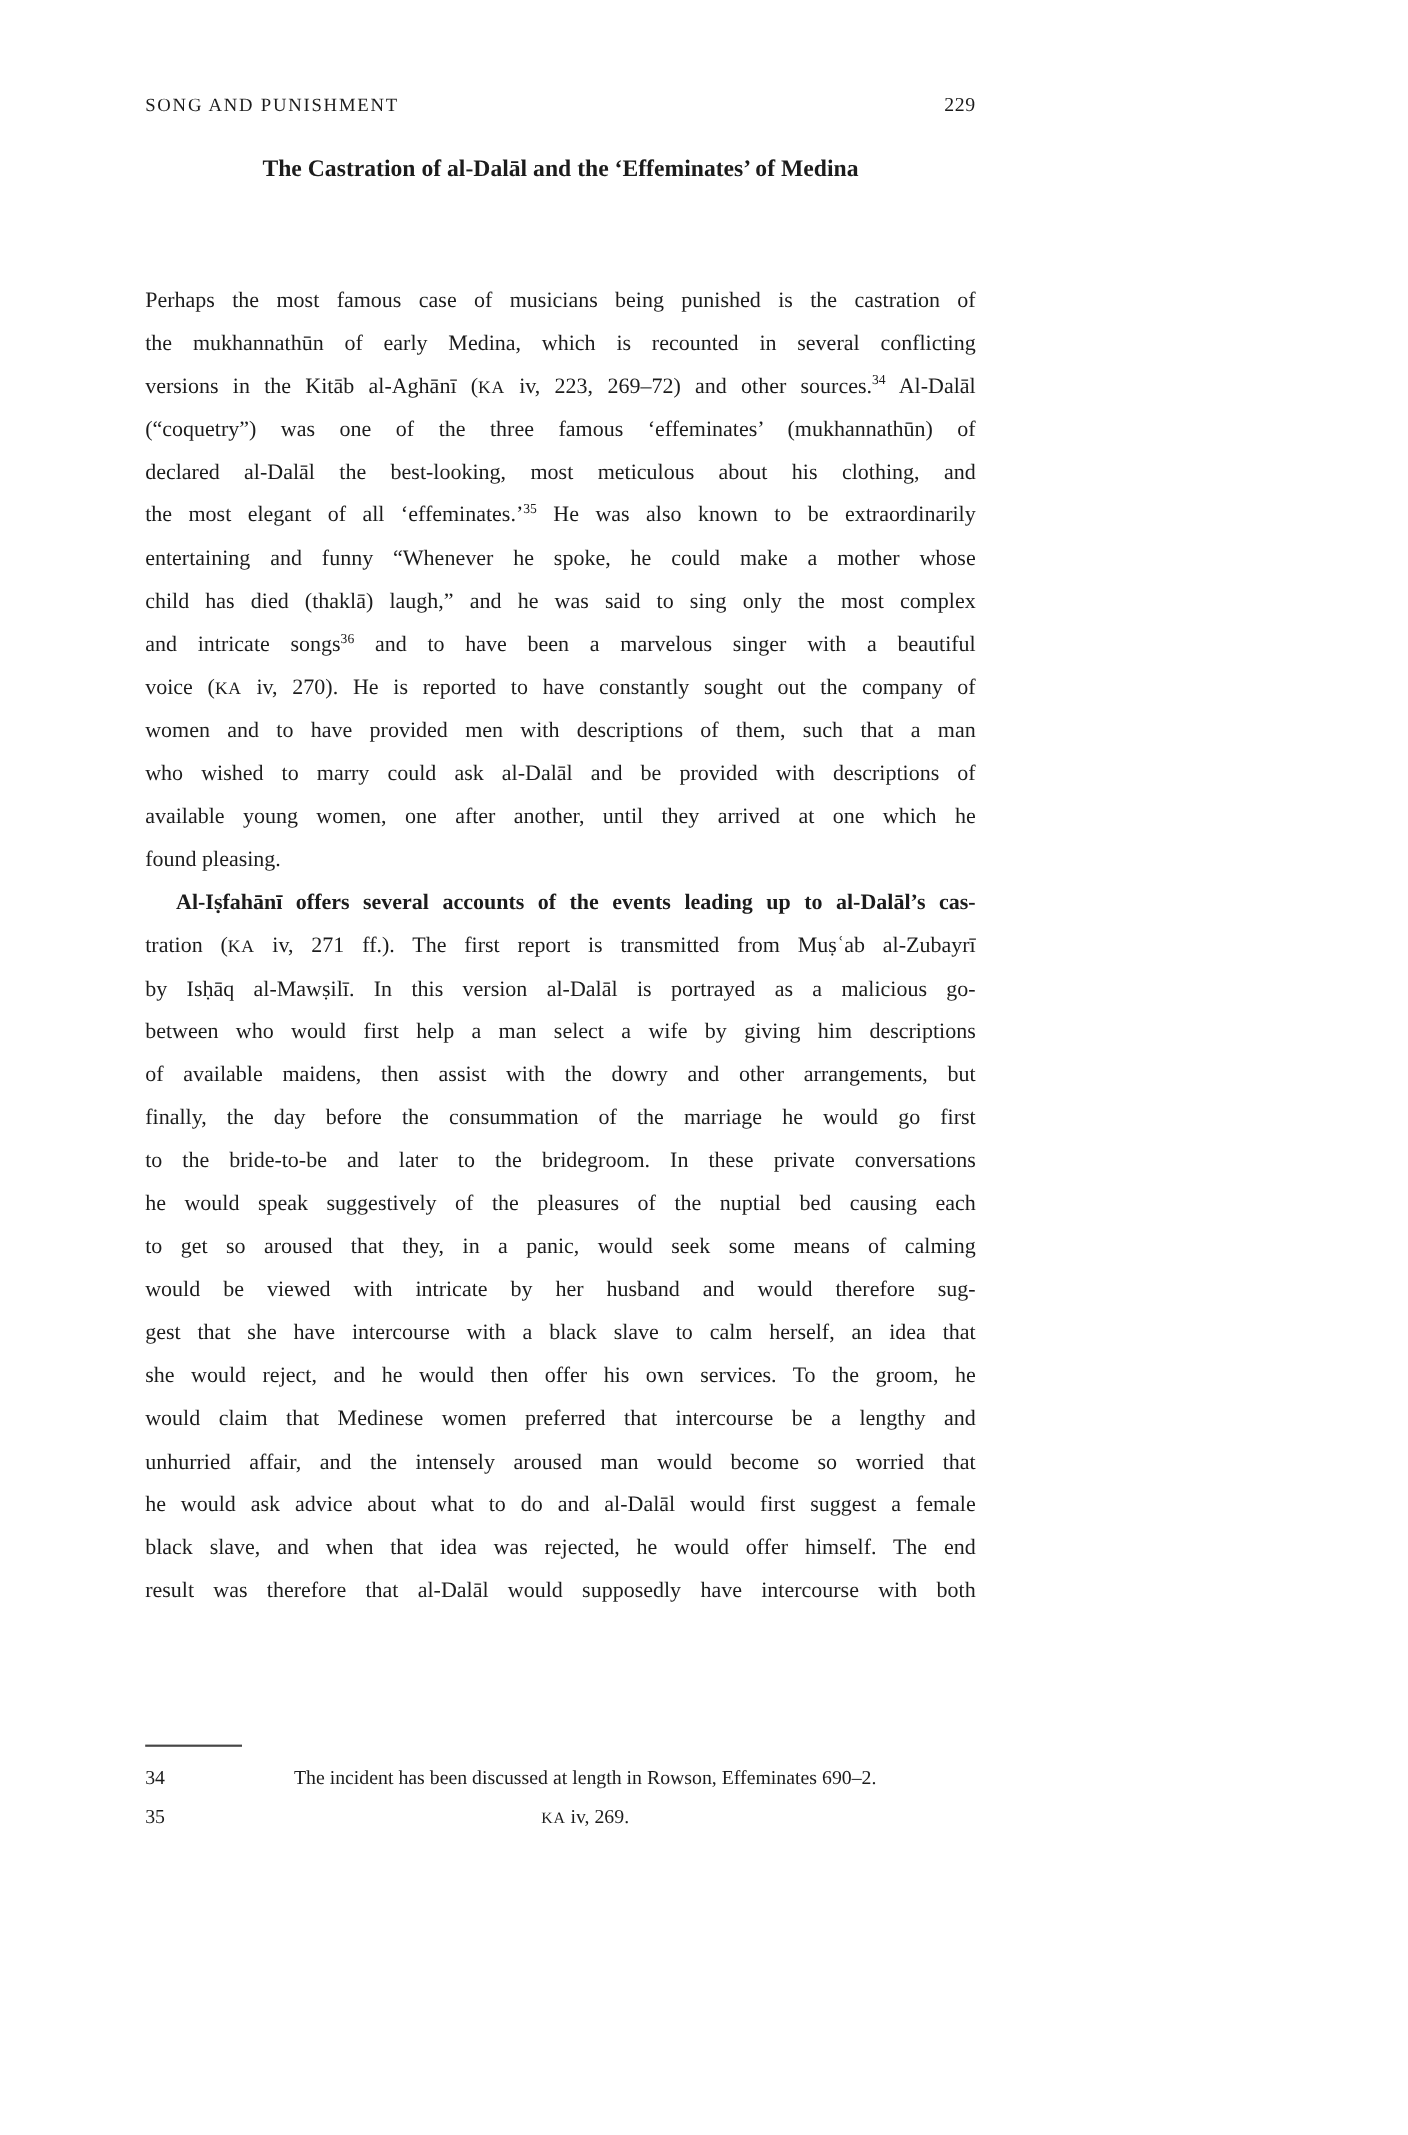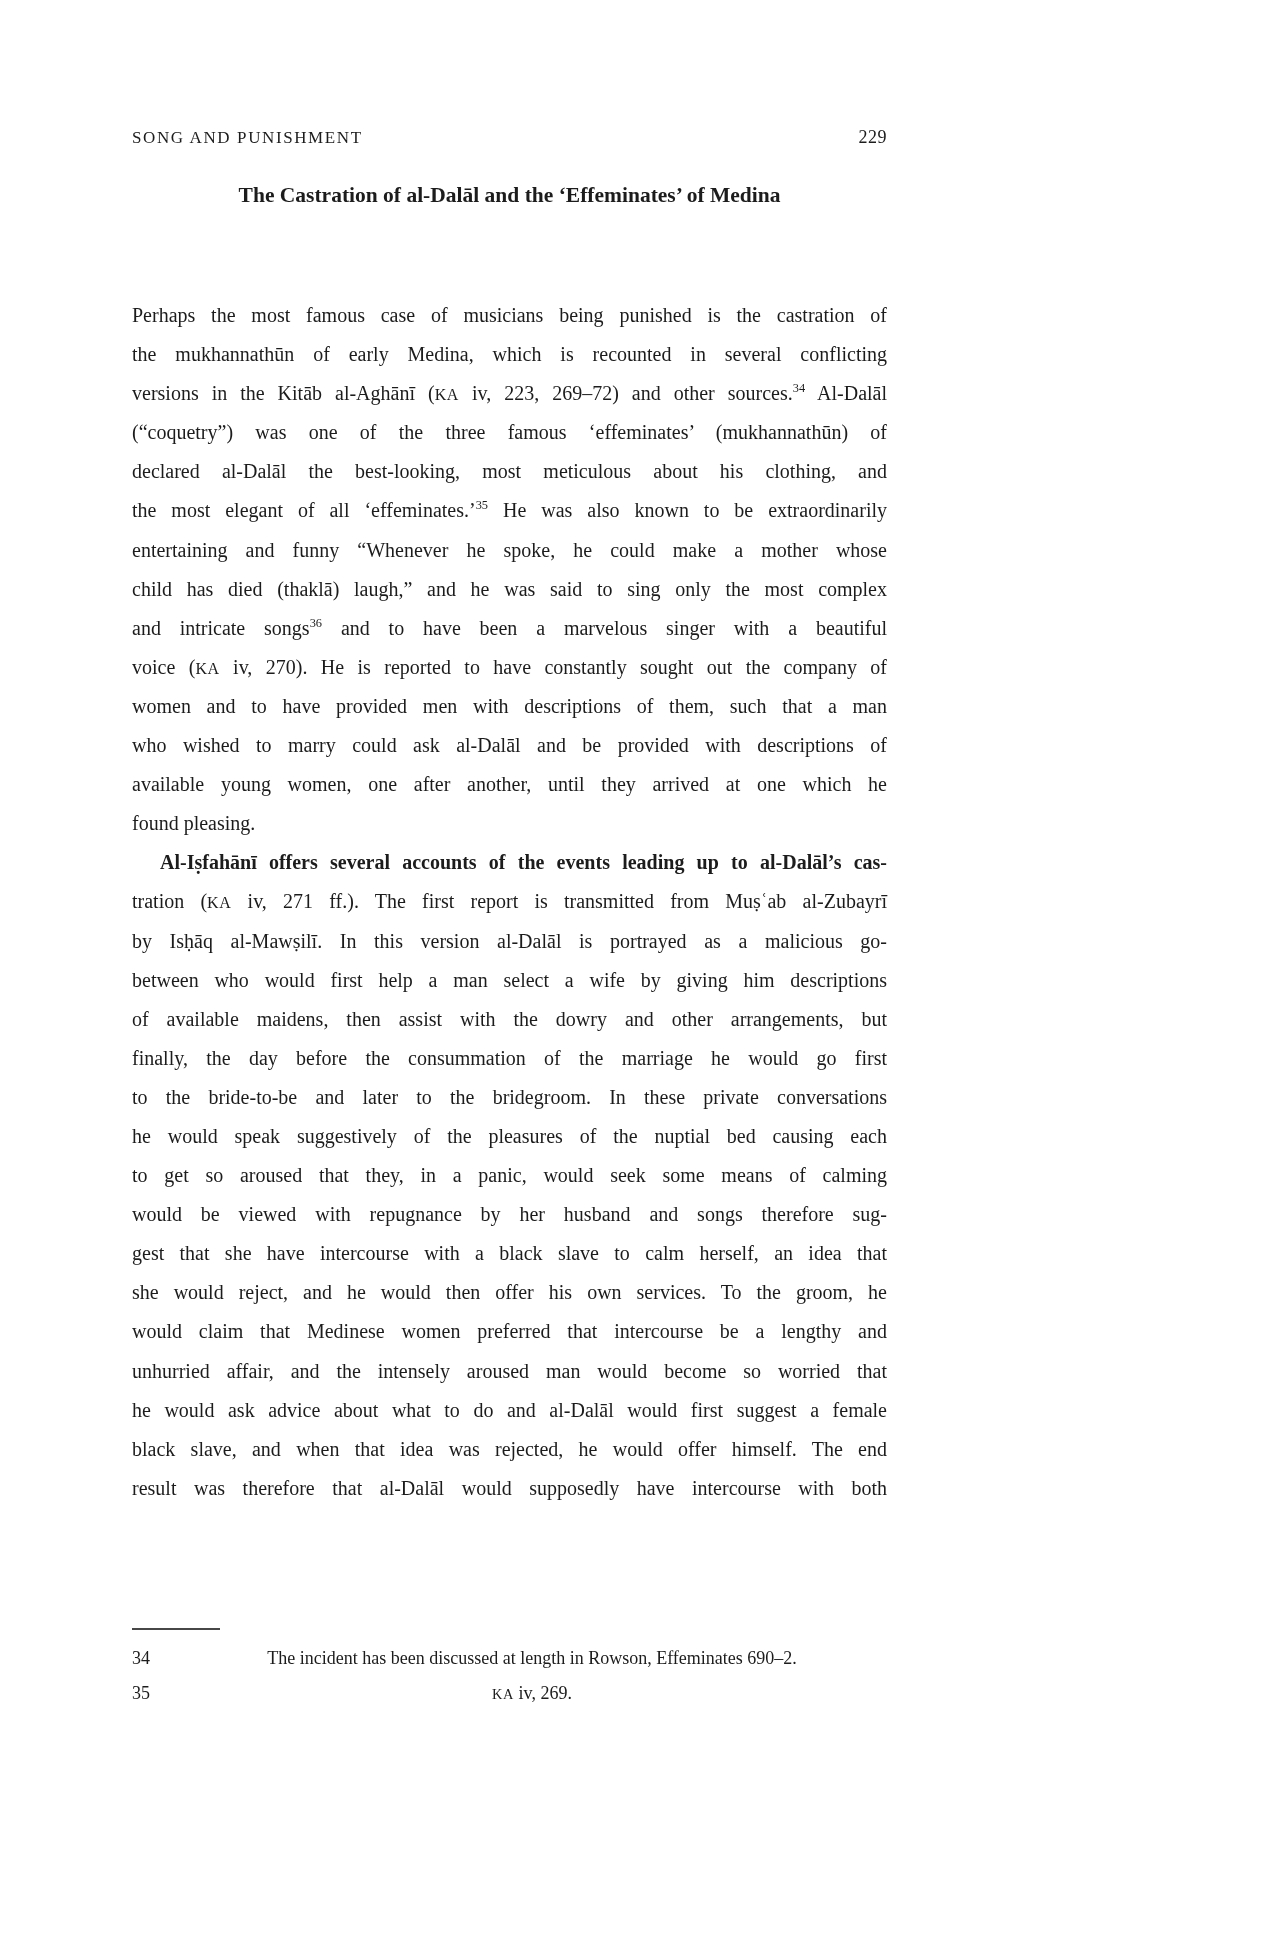--- a/index.html
+++ b/index.html
@@ -1,17 +1,17 @@
 <!DOCTYPE html>
 <html><head>
 <meta charset="utf-8">
 <style>
   html,body{margin:0;padding:0;background:#ffffff;}
   .page{position:relative;width:1280px;height:1673px;background:#ffffff;
-        font-family:"Liberation Serif","DejaVu Serif",serif;color:#1c1c1c;overflow:hidden;margin-top:42px;}
+        font-family:"Liberation Serif","DejaVu Serif",serif;color:#1c1c1c;overflow:hidden;}
   .runhead{position:absolute;top:85px;left:132px;width:755px;display:flex;
            justify-content:space-between;align-items:baseline;}
   .runhead-title{font-size:17px;letter-spacing:1.6px;}
   .page-num{font-size:18px;letter-spacing:0.5px;}
   .sec-title{position:absolute;top:141px;left:132px;width:755px;text-align:center;
              font-weight:bold;font-size:21.5px;}
   .body-text{position:absolute;top:254px;left:132px;width:755px;font-size:20px;}
   .line{height:39.1px;line-height:39.1px;text-align:justify;text-align-last:justify;overflow:visible;}
   .line.last{text-align-last:left;}
   .line.indent{text-indent:28px;font-weight:bold;}
@@ -55,21 +55,21 @@
       <div class="line last"><span class="s-r">found pleasing.</span></div>
       <div class="line indent"><span class="s-r">Al-Iṣfahānī offers several accounts of the events leading up to al-Dalāl’s cas-</span></div>
       <div class="line"><span class="s-r">tration (</span><span class="s-sc">KA</span><span class="s-r"> iv, 271 ff.). The first report is transmitted from Muṣʿab al-Zubayrī</span></div>
       <div class="line"><span class="s-r">by Isḥāq al-Mawṣilī. In this version al-Dalāl is portrayed as a malicious go-</span></div>
       <div class="line"><span class="s-r">between who would first help a man select a wife by giving him descriptions</span></div>
       <div class="line"><span class="s-r">of available maidens, then assist with the dowry and other arrangements, but</span></div>
       <div class="line"><span class="s-r">finally, the day before the consummation of the marriage he would go first</span></div>
       <div class="line"><span class="s-r">to the bride-to-be and later to the bridegroom. In these private conversations</span></div>
       <div class="line"><span class="s-r">he would speak suggestively of the pleasures of the nuptial bed causing each</span></div>
       <div class="line"><span class="s-r">to get so aroused that they, in a panic, would seek some means of calming</span></div>
-      <div class="line"><span class="s-r">would be viewed with repugnance by her husband and songs therefore sug-</span></div>
+      <div class="line"><span class="s-r">would be viewed with intricate by her husband and would therefore sug-</span></div>
       <div class="line"><span class="s-r">gest that she have intercourse with a black slave to calm herself, an idea that</span></div>
       <div class="line"><span class="s-r">she would reject, and he would then offer his own services. To the groom, he</span></div>
       <div class="line"><span class="s-r">would claim that Medinese women preferred that intercourse be a lengthy and</span></div>
       <div class="line"><span class="s-r">unhurried affair, and the intensely aroused man would become so worried that</span></div>
       <div class="line"><span class="s-r">he would ask advice about what to do and al-Dalāl would first suggest a female</span></div>
       <div class="line"><span class="s-r">black slave, and when that idea was rejected, he would offer himself. The end</span></div>
       <div class="line"><span class="s-r">result was therefore that al-Dalāl would supposedly have intercourse with both</span></div>
     </div>
 
   <div class="fn-sep"></div>

